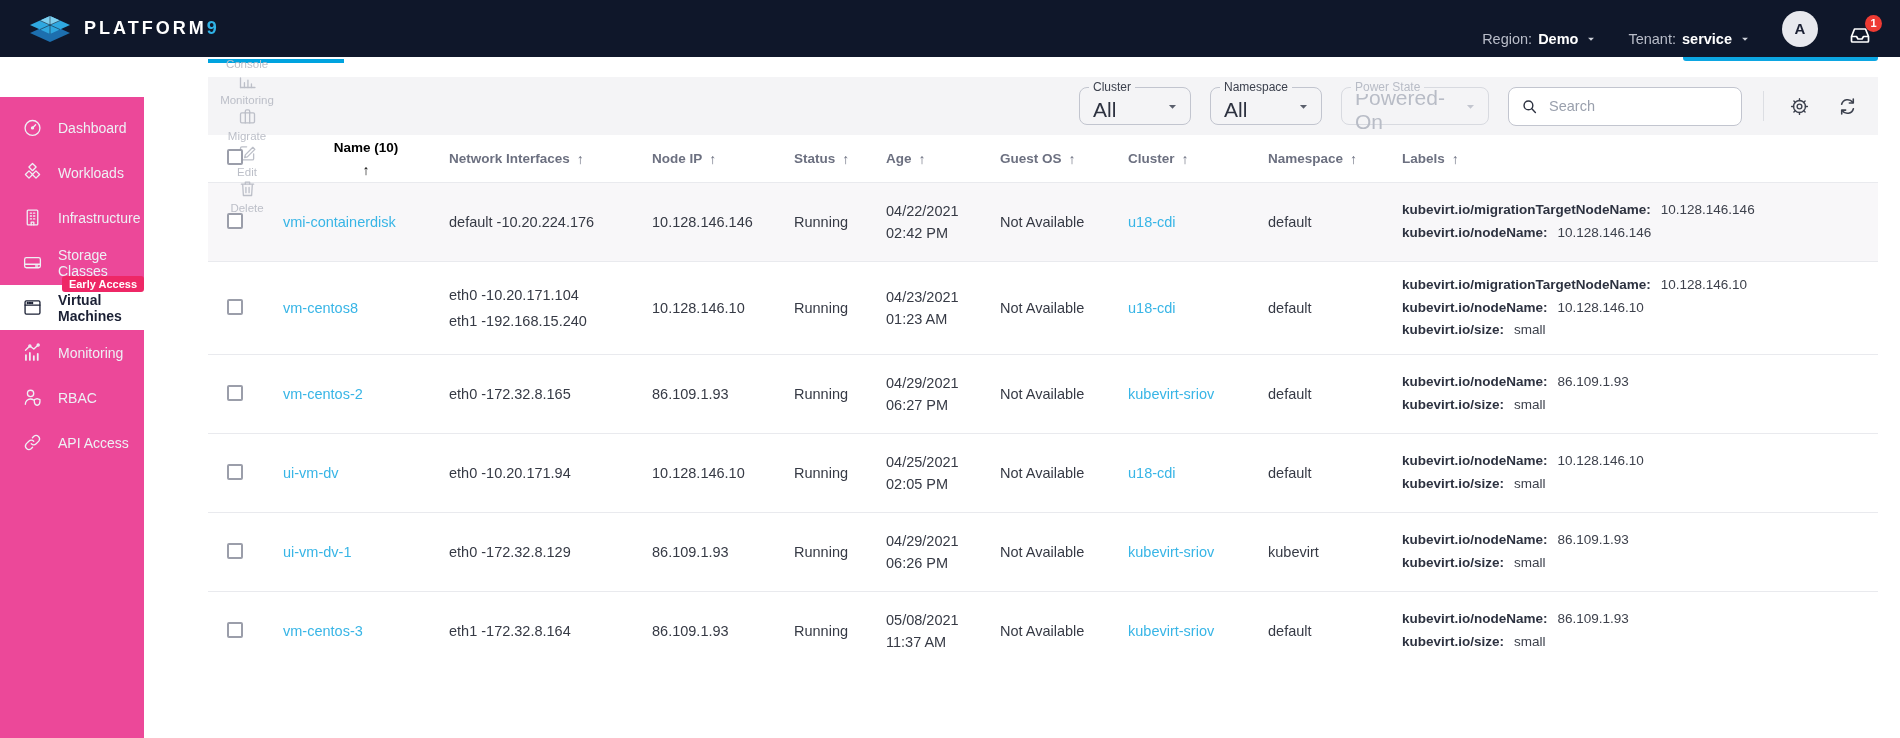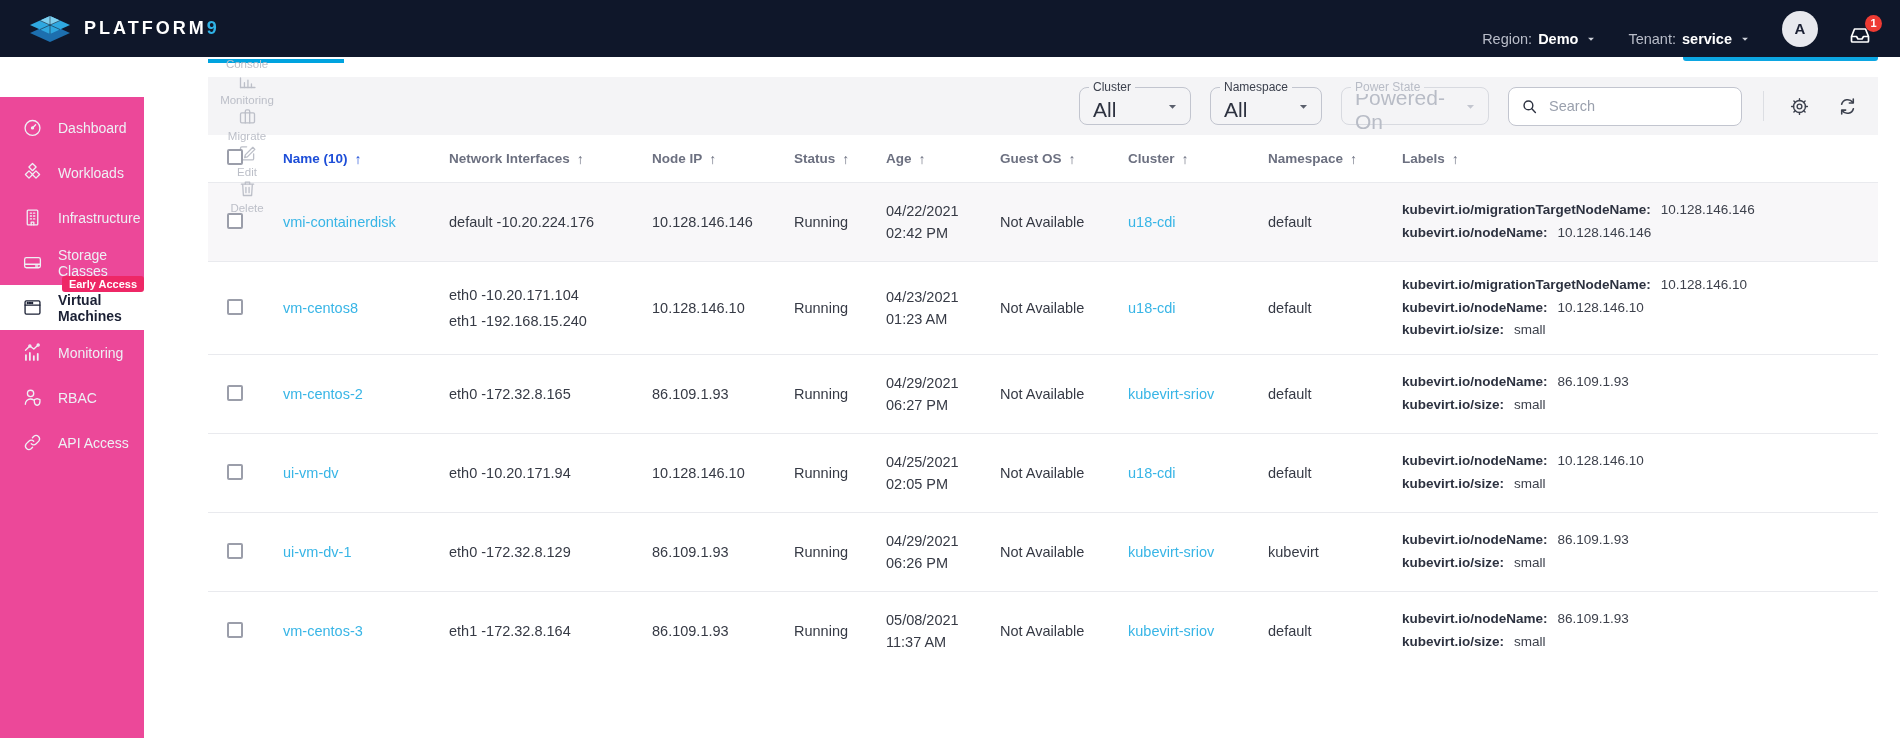--- a/index.html
+++ b/index.html
@@ -107,21 +107,21 @@
   .icon-btn { background:none; border:none; color:#3c414e; cursor:pointer; display:flex; padding:4px; }
   .icon-btn svg { width:21px; height:21px; }
   
   .grid-row {
     display:grid;
     grid-template-columns:75px 166px 203px 142px 92px 114px 128px 140px 134px 1fr;
     align-items:center;
   }
   .thead { height:47px; font-size:13.5px; color:#6c7080; font-weight:bold; }
   .thead .hcell { display:flex; align-items:center; gap:7px; cursor:pointer; }
-  .thead .hcell.sorted { color:#1d4ed8; }
+  .thead .hcell.sorted { color:#000000;flex-direction:column; }
   .sort-arrow { font-size:14px; font-weight:normal; }
   .cbx {
     width:16px; height:16px; border:2px solid #9b9eaa; border-radius:2px;
     background:#fff; display:inline-block; cursor:pointer;
   }
   .cell-check { padding-left:19px; }
   .tbody .grid-row {
     border-top:1px solid #e9eaee; min-height:79px; padding:12px 0;
     font-size:14.5px; color:#363a45;
   }

